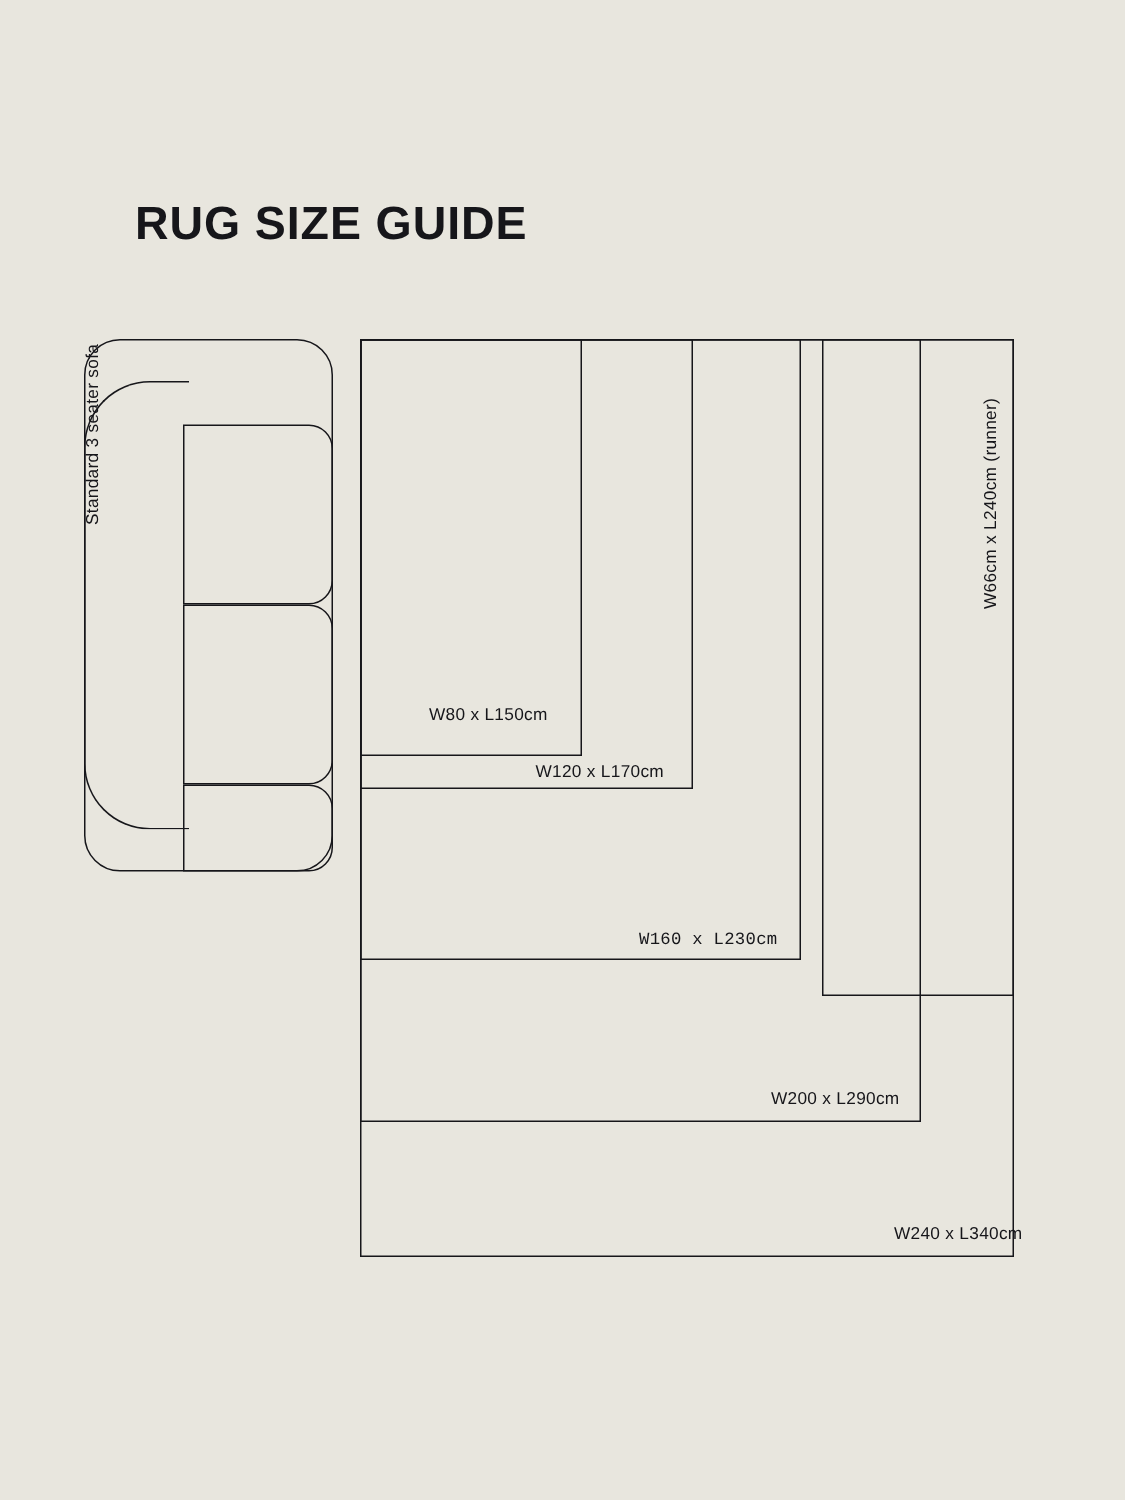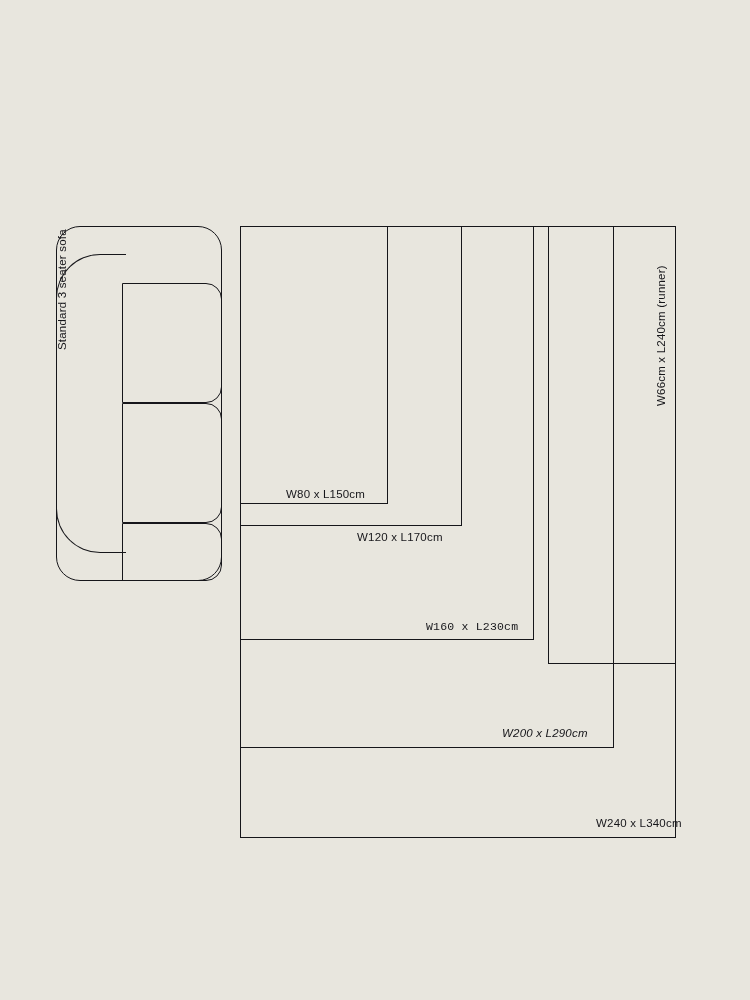--- a/index.html
+++ b/index.html
@@ -93,20 +93,21 @@
   .rug-label.vertical {
     transform: rotate(-90deg);
     transform-origin: left top;
   }
 </style>
 </head>
 <body>
 
 <div id="canvas">
 
+  <div id="title">RUG SIZE GUIDE</div>
 
   <div>
     <div class="sofa-outer"></div>
     <div class="sofa-back"></div>
     <div class="cushion c1"></div>
     <div class="cushion c2"></div>
     <div class="cushion c3"></div>
     <div class="sofa-label">Standard 3 seater sofa</div>
   </div>
 
@@ -115,25 +116,25 @@
   <div class="rug" style="left:240px; top:226px; width:374px; height:522px;"></div>
 
   <div class="rug" style="left:240px; top:226px; width:294px; height:414px;"></div>
 
   <div class="rug" style="left:240px; top:226px; width:222px; height:300px;"></div>
 
   <div class="rug" style="left:240px; top:226px; width:148px; height:278px;"></div>
 
   <div class="rug" style="left:548px; top:226px; width:128px; height:438px;"></div>
 
-  <div class="rug-label" style="left:286px; top:471px;margin-top:17px;">W80 x L150cm</div>
+  <div class="rug-label" style="left:286px; top:471px;">W80 x L150cm</div>
 
-  <div class="rug-label" style="left:357px; top:531px;">W120 x L170cm</div>
+  <div class="rug-label" style="left:357px; top:509px;">W120 x L170cm</div>
 
   <div class="rug-label" style="left:426px; top:620px;font-family:Liberation Mono, monospace;">W160 x L230cm</div>
 
-  <div class="rug-label" style="left:502px; top:727px;font-style:italic;">W200 x L290cm</div>
+  <div class="rug-label" style="left:514px; top:727px;">W200 x L290cm</div>
 
   <div class="rug-label" style="left:596px; top:817px;">W240 x L340cm</div>
 
   <div class="rug-label vertical" style="left:655px; top:406px;">W66cm x L240cm (runner)</div>
 
 </div>
 
 </body></html>

